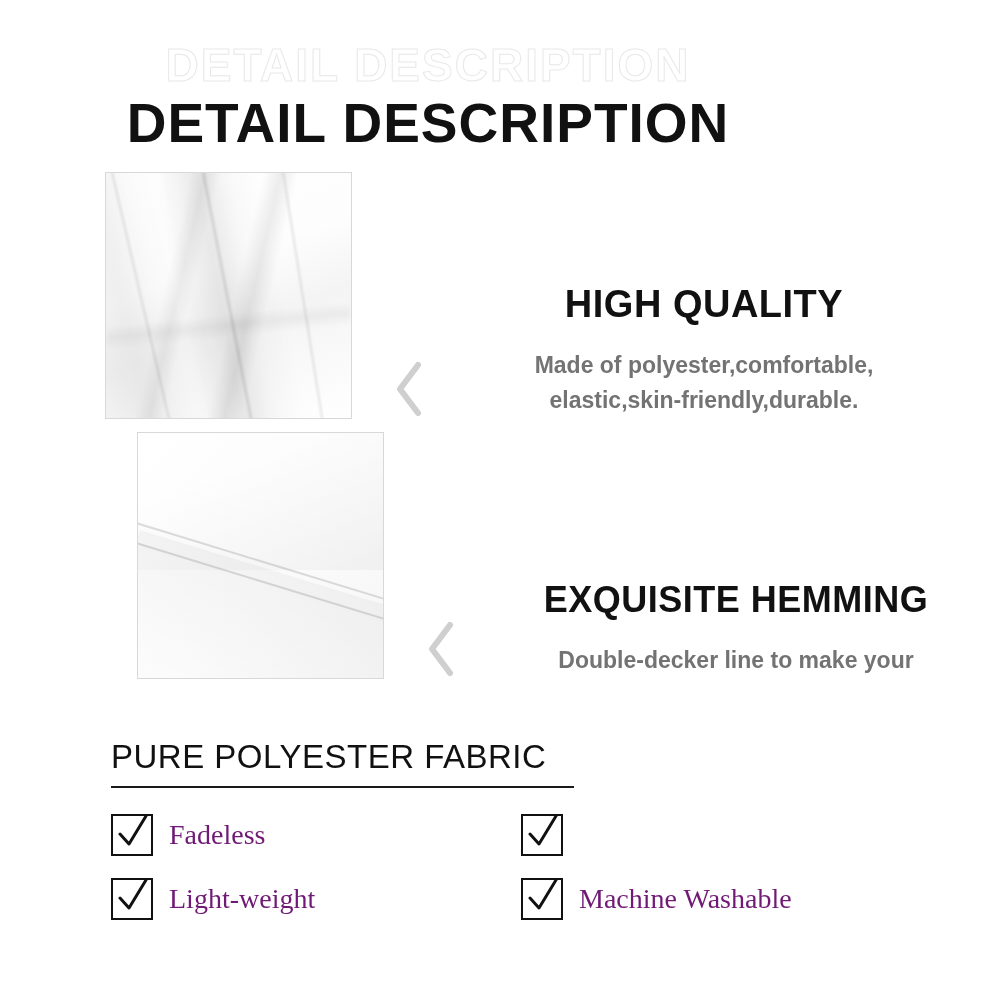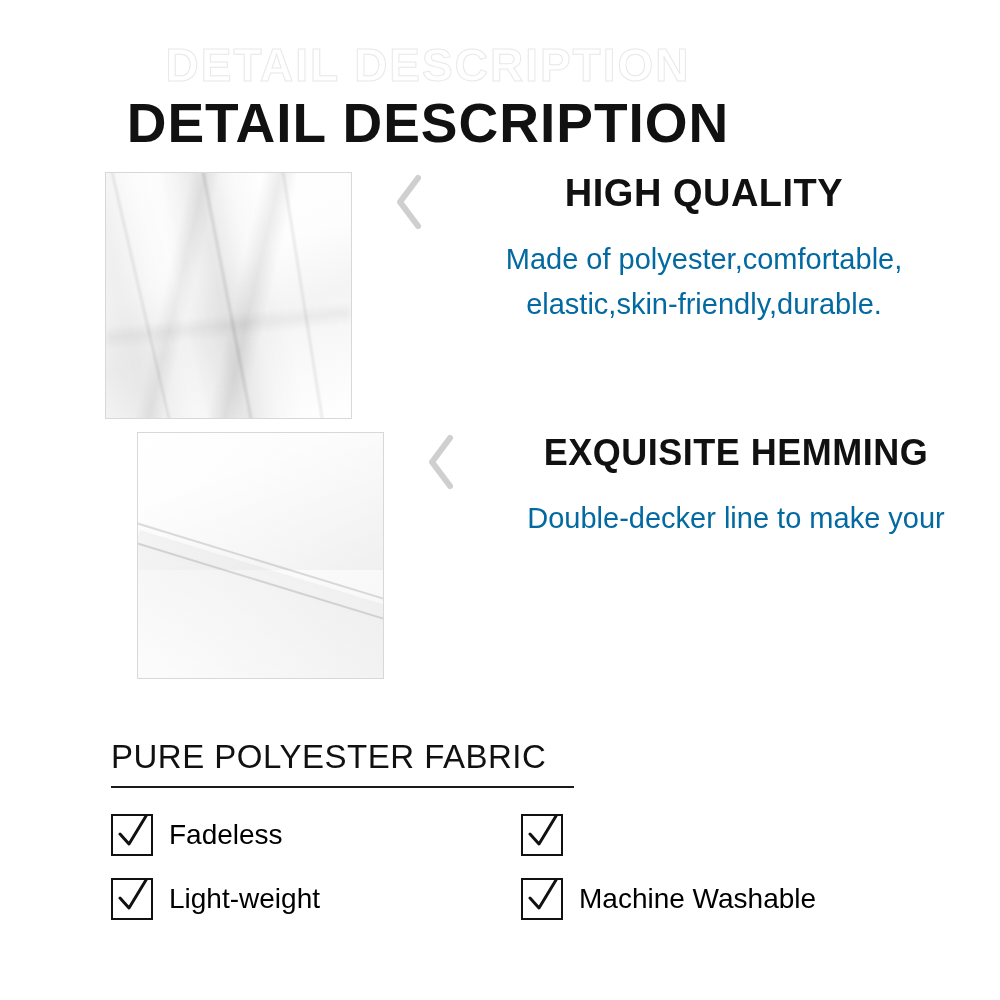--- a/index.html
+++ b/index.html
@@ -49,21 +49,21 @@
     white-space: nowrap;
     line-height: 1;
   }
 
   
   .feature-row {
     position: absolute;
     left: 0;
     width: 1000px;
     display: flex;
-    align-items: flex-start;
+    align-items: flex-end;
   }
   .row-1 { top: 172px; }
   .row-2 { top: 432px; padding-left: 32px; }
 
   .photo {
     position: relative;
     width: 245px;
     height: 245px;
     margin-left: 105px;
     border: 1px solid #d8d8d8;
@@ -167,24 +167,24 @@
   .feature-title {
     font-size: 38px;
     font-weight: 700;
     color: #111111;
     letter-spacing: 0.5px;
     margin-bottom: 22px;
     white-space: nowrap;
   }
   .feature-title.smaller { font-size: 36px; }
   .feature-desc {
-    font-size: 29px;
-    color: #0369a1;
+    font-size: 23px;
+    color: #737373;
     line-height: 1.55;
-    font-weight: 400;
+    font-weight: 700;
   }
 
   
   .bottom {
     position: absolute;
     left: 111px;
     top: 738px;
     width: 790px;
   }
   .bottom-title {
@@ -217,23 +217,24 @@
     position: relative;
     margin-right: 16px;
   }
   .checkbox svg {
     position: absolute;
     left: 3px;
     top: -2px;
   }
   .check-label {
     font-size: 28px;
-    color: #000000;
+    color: #701a75;
     font-weight: 400;
     white-space: nowrap;
+    font-family: Liberation Serif, serif;
   }
 </style>
 </head>
 <body>
 
 <div class="header-wrap">
   <div class="ghost-title">DETAIL DESCRIPTION</div>
   <div class="main-title">DETAIL DESCRIPTION</div>
 </div>
 

